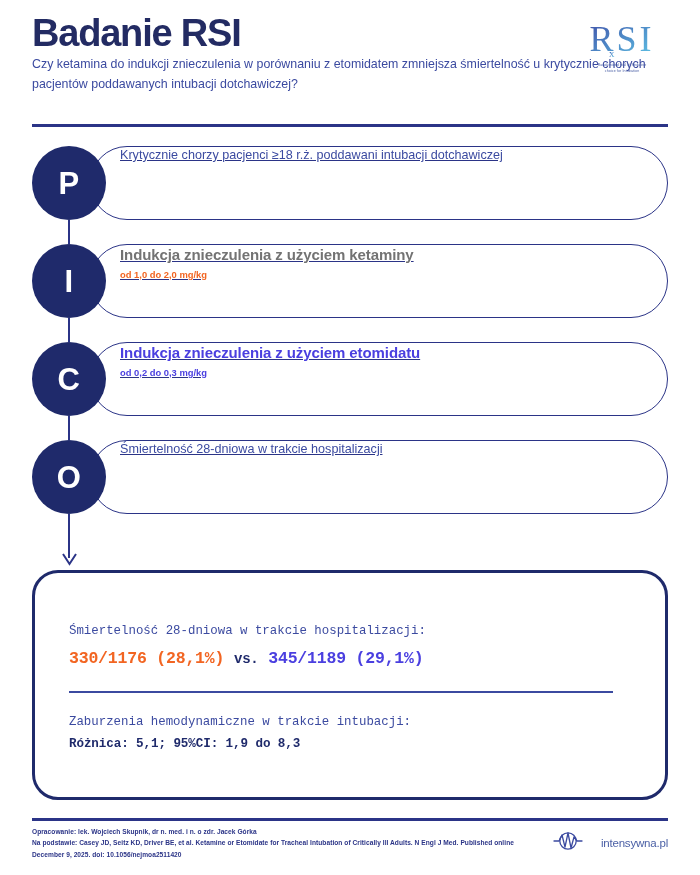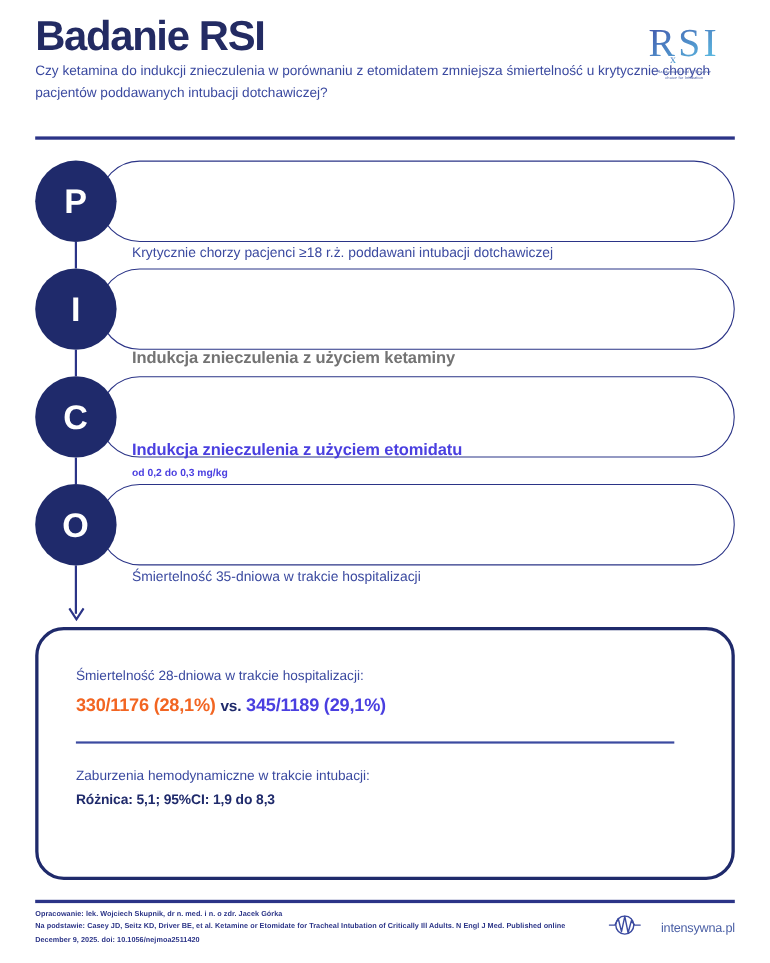--- a/index.html
+++ b/index.html
@@ -49,21 +49,21 @@
     position:absolute; left:0; top:0; width:74px; height:74px;
     border-radius:50%; background:#1f2a6b; z-index:3;
     display:flex; align-items:center; justify-content:center;
   }
   .badge span {
     color:#fff; font-size:31px; font-weight:bold; line-height:1;
     letter-spacing:0.5px;
   }
   .row-text {
     position:absolute; left:88px; top:0; right:34px; height:93px; z-index:4;
-    display:flex; flex-direction:column; justify-content:flex-end;
+    display:flex; flex-direction:column; justify-content:flex-start;text-decoration:underline;
   }
   .rt-main { font-size:12.6px; color:#3b4aa0; line-height:1.45; }
   .rt-main.em { font-size:15px; font-weight:bold; letter-spacing:-0.1px; }
   .rt-main.orange { color:#737373; }
   .rt-main.violet { color:#4a3fe0; }
   .rt-sub { font-size:9.4px; font-weight:bold; margin-top:3px; }
   .rt-sub.orange { color:#f26522; }
   .rt-sub.violet { color:#4a3fe0; }
 
   
@@ -81,21 +81,21 @@
   }
   .arrow-head {
     position:absolute; left:29.5px; top:406px; width:15px; height:13px; z-index:2;
   }
 
   
   .results {
     position:absolute; left:32px; top:570px; width:636px; height:230px;
     border:3px solid #1f2a6b; border-radius:26px; background:#fff;
   }
-  .res-inner { padding:32px 34px 0 34px; }
+  .res-inner { padding:49px 34px 0 34px;font-family:Liberation Mono, monospace; }
   .res-block { }
   .res-label { font-size:12.4px; color:#3b4aa0; line-height:1.5; }
   .res-stats {
     margin-top:7px; font-size:16.5px; font-weight:bold; letter-spacing:-0.2px;
     line-height:1.3;
   }
   .res-stats .a { color:#f26522; }
   .res-stats .vs { color:#1f2a6b; font-size:14px; }
   .res-stats .b { color:#4a3fe0; }
   .res-diff {
@@ -176,41 +176,42 @@
       </div>
     </div>
 
     <div class="row">
       <div class="pill"></div>
       <div class="badge">
         <span>I</span>
       </div>
       <div class="row-text">
         <div class="rt-main em orange">Indukcja znieczulenia z użyciem ketaminy</div>
+        <div class="rt-sub orange">od 1,0 do 2,0 mg/kg</div>
       </div>
     </div>
 
     <div class="row">
       <div class="pill"></div>
       <div class="badge">
         <span>C</span>
       </div>
       <div class="row-text">
         <div class="rt-main em violet">Indukcja znieczulenia z użyciem etomidatu</div>
         <div class="rt-sub violet">od 0,2 do 0,3 mg/kg</div>
       </div>
     </div>
 
     <div class="row">
       <div class="pill"></div>
       <div class="badge">
         <span>O</span>
       </div>
       <div class="row-text">
-        <div class="rt-main">Śmiertelność 35-dniowa w trakcie hospitalizacji</div>
+        <div class="rt-main">Śmiertelność 28-dniowa w trakcie hospitalizacji</div>
       </div>
     </div>
   </div>
 
   <div class="results">
     <div class="res-inner">
 
       <div class="res-block">
         <div class="res-label">Śmiertelność 28-dniowa w trakcie hospitalizacji:</div>
         <div class="res-stats">

